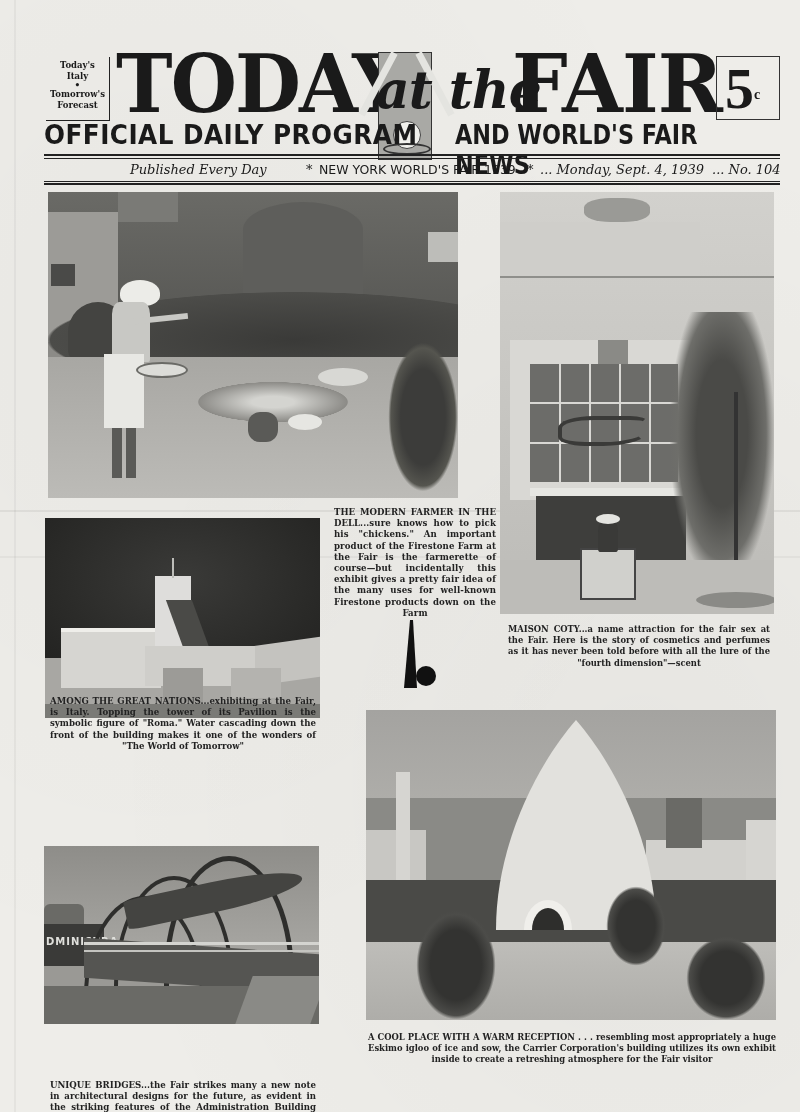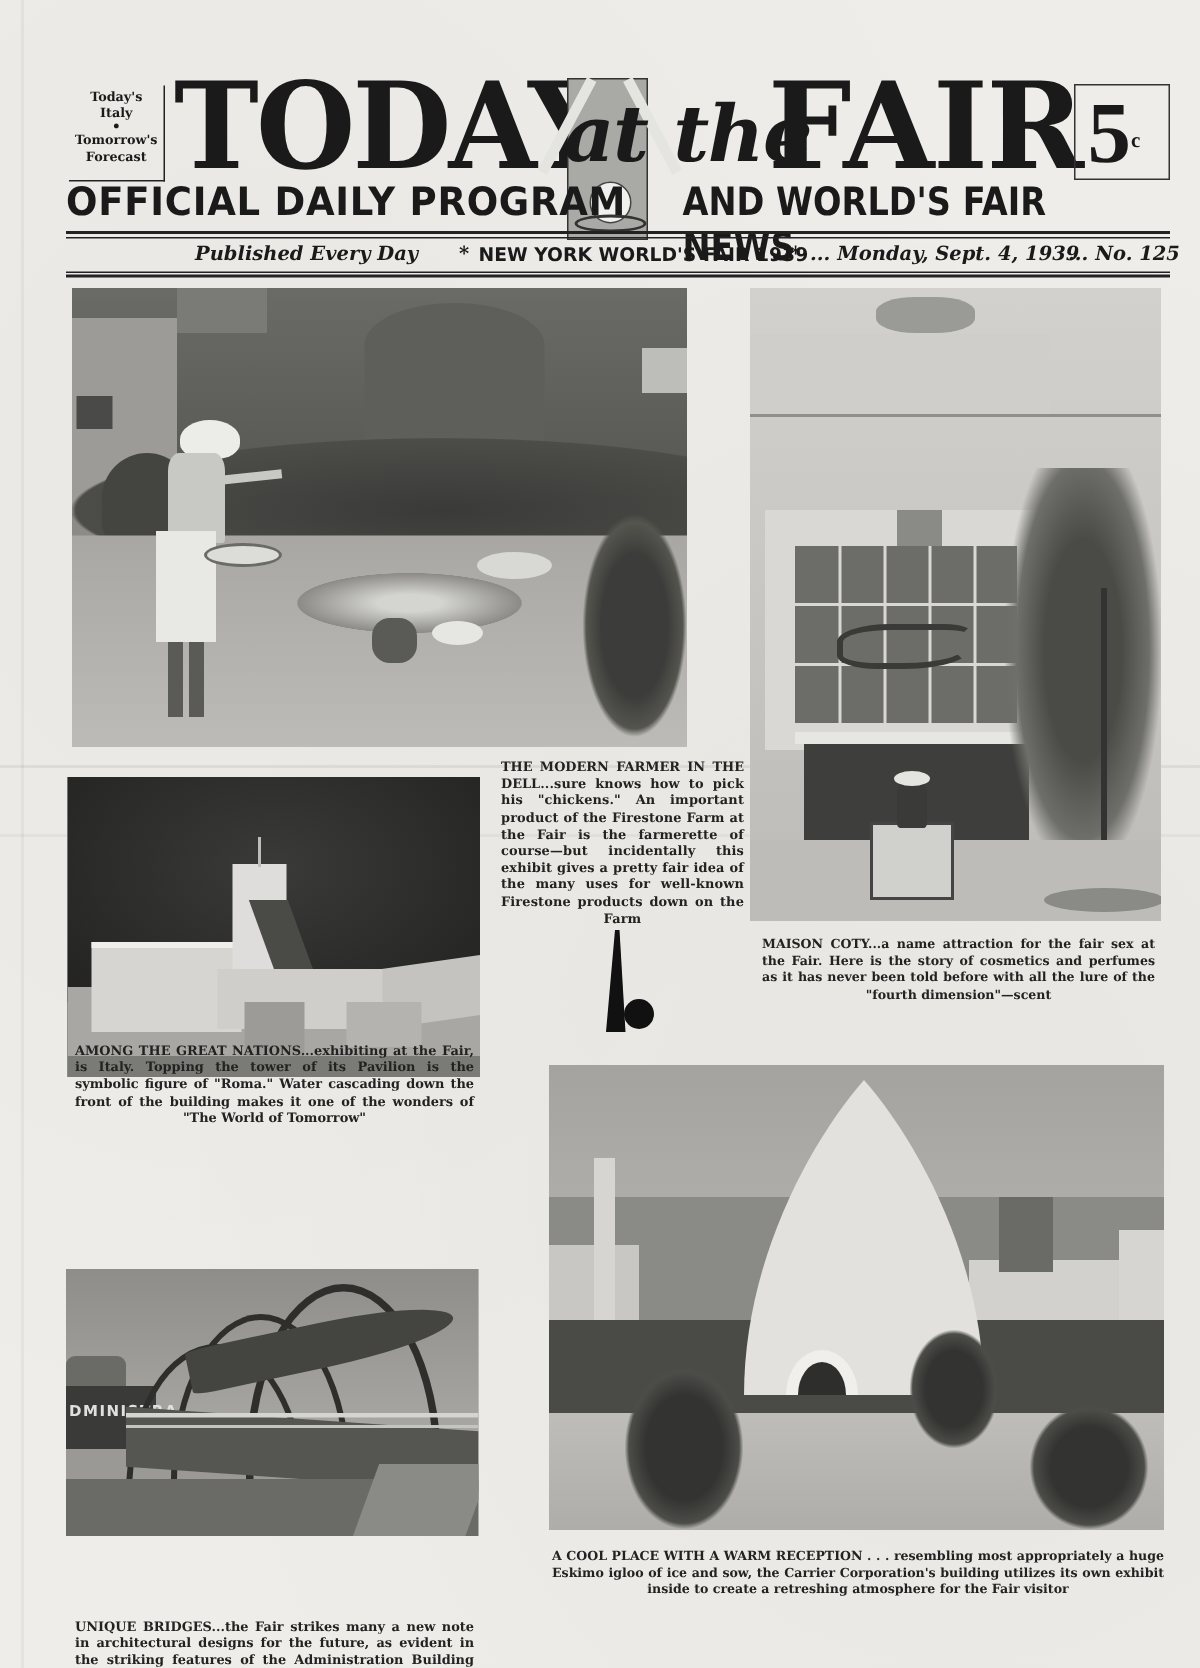--- a/index.html
+++ b/index.html
@@ -79,21 +79,21 @@
     }
     .subtitle-right {
       position: absolute; left: 455px; top: 120px;
       font-family: "DejaVu Sans", sans-serif; font-weight: bold; font-size: 26px;
       line-height: 30px; letter-spacing: 0px;
       transform: scaleX(0.86); transform-origin: left;
     }
     .rule { position: absolute; left: 44px; width: 736px; background: #222; }
     .dateline {
       position: absolute; left: 44px; top: 160px; width: 736px; height: 20px;
-      font-family: "DejaVu Serif", serif; font-weight: bold; font-size: 13px; line-height: 20px;
+      font-family: "DejaVu Serif", serif; font-weight: normal; font-size: 13px; line-height: 20px;
       white-space: nowrap;
     }
     .dateline .it { font-style: italic; }
     .dateline span { position: absolute; top: 0; }
 
     
     .photo {
       position: absolute; overflow: hidden; background: #7a7a76;
     }
     .photo .layer { position: absolute; }
@@ -141,21 +141,21 @@
 
   <div class="rule" style="top:154px; height:2px"></div>
   <div class="rule" style="top:157.5px; height:1px"></div>
 
   <div class="dateline">
     <span class="it" style="left:86px">Published Every Day</span>
     <span style="left:262px">*</span>
     <span style="left:275px; font-family:'DejaVu Sans', sans-serif; font-size:12.5px;">NEW YORK WORLD'S FAIR 1939</span>
     <span style="left:483px">*</span>
     <span class="it" style="left:496px">... Monday, Sept. 4, 1939</span>
-    <span class="it" style="left:668px">... No. 125</span>
+    <span class="it" style="left:668px">... No. 104</span>
   </div>
 
   <div class="rule" style="top:181px; height:1px"></div>
   <div class="rule" style="top:183px; height:2px"></div>
 
   <div class="photo" style="left:48px; top:192px; width:410px; height:306px; background:#8c8b87;" title="Farmerette in bonnet feeding ducks at the Firestone Farm">
 
     <div class="layer" style="left:0; top:0; width:410px; height:150px; background:linear-gradient(180deg,#6a6a66,#555552);"></div>
     <div class="layer" style="left:0; top:20px; width:70px; height:130px; background:#9c9b97;"></div>
     <div class="layer" style="left:3px; top:72px; width:24px; height:22px; background:#4a4a48;"></div>

